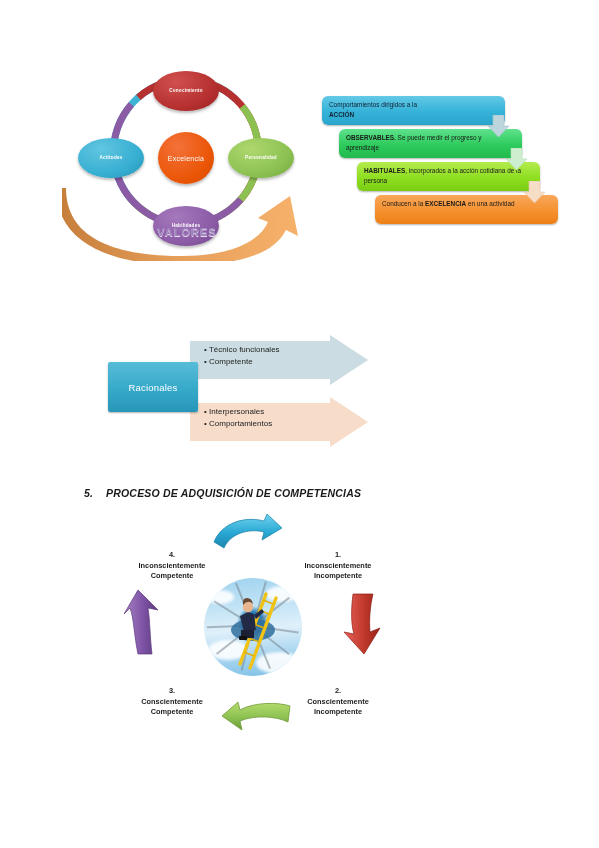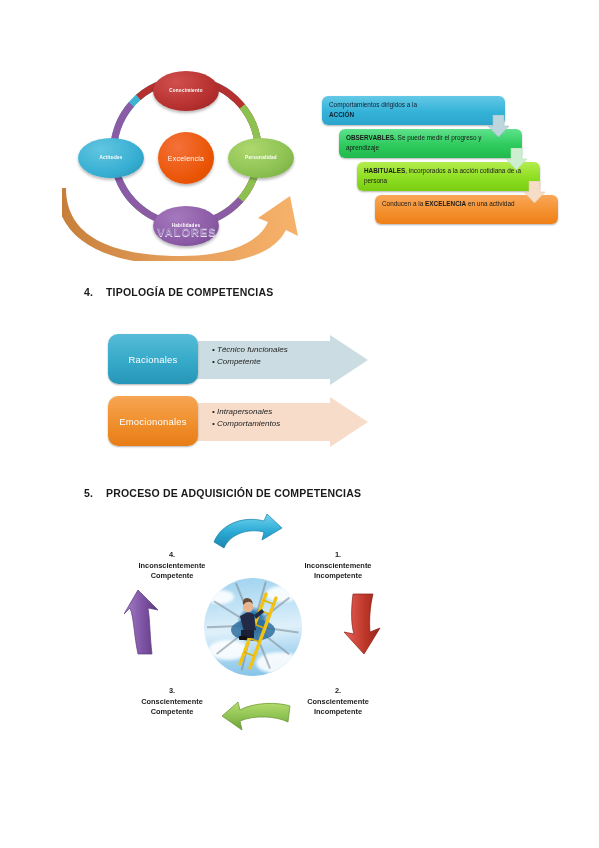--- a/index.html
+++ b/index.html
@@ -124,36 +124,37 @@
 
   
   #fig-typo {
     position: absolute;
     left: 108px; top: 334px;
     width: 260px; height: 116px;
   }
   .tbox {
     position: absolute;
     width: 90px; height: 50px;
-    border-radius: 10px;
+    border-radius: 2px;
     display: flex; align-items: center; justify-content: center;
     color: #fff; font-size: 9.5px; letter-spacing: .2px;
     box-shadow: 0 1px 2px rgba(0,0,0,.3);
     z-index: 2;
+    margin-top: 28px;
   }
   .tbox.blue   { left: 0; top: 0;
                  background: linear-gradient(180deg,#57bcd8 0%, #36a9c9 55%, #2796b8 100%); }
   .tbox.orange { left: 0; top: 62px;
                  background: linear-gradient(180deg,#f6a552 0%, #ef8f2d 55%, #e87d16 100%); }
   .tarrow { position: absolute; left: 82px; width: 178px; height: 50px; z-index: 1; }
   .tarrow.a1 { top: 1px; }
   .tarrow.a2 { top: 63px; }
   .tlist {
-    position: absolute; left: 104px;
-    font-size: 8px; line-height: 1.55; color: #222; z-index: 3; font-style: italic;
+    position: absolute; left: 96px;
+    font-size: 8px; line-height: 1.55; color: #222; z-index: 3;
   }
   .tlist.l1 { top: 10px; }
   .tlist.l2 { top: 72px; }
   .tlist div::before { content: "• "; }
 
   
   #fig-cycle {
     position: absolute;
     left: 104px; top: 512px;
     width: 300px; height: 228px;
@@ -273,47 +274,43 @@
           <path d="M5,0 H16 V11 H21 L10.5,22 L0,11 H5 Z" fill="#cdeecf" stroke="#b3dfb6" stroke-width=".6"></path>
         </svg>
     </div>
     <div class="dn-arrow" style="left:202px; top:85px;">
       <svg width="21" height="22" viewBox="0 0 21 22">
           <path d="M5,0 H16 V11 H21 L10.5,22 L0,11 H5 Z" fill="#f6ddc6" stroke="#e9c7a9" stroke-width=".6"></path>
         </svg>
     </div>
   </div>
 
-  <div class="heading" style="left:84px; top:286px;">
-    <span class="num">4.</span><span>TIPOLOGÍA DE COMPETENCIAS</span>
-  </div>
 
   <div id="fig-typo">
 
     <svg class="tarrow a1" viewBox="0 0 178 50" preserveAspectRatio="none">
       <path d="M0,6 H140 V0 L178,25 L140,50 V44 H0 Z" fill="#cbdde2"></path>
     </svg>
     <svg class="tarrow a2" viewBox="0 0 178 50" preserveAspectRatio="none">
       <path d="M0,6 H140 V0 L178,25 L140,50 V44 H0 Z" fill="#f7dcca"></path>
     </svg>
 
     <div class="tbox blue">Racionales</div>
-    <div class="tbox orange">Emociononales</div>
 
     <div class="tlist l1">
       <div>Técnico funcionales</div>
       <div>Competente</div>
     </div>
     <div class="tlist l2">
-      <div>Intrapersonales</div>
+      <div>Interpersonales</div>
       <div>Comportamientos</div>
     </div>
   </div>
 
-  <div class="heading" style="left:84px; top:487px;">
+  <div class="heading" style="left:84px; top:487px;font-style:italic;">
     <span class="num">5.</span><span>PROCESO DE ADQUISICIÓN DE COMPETENCIAS</span>
   </div>
 
   <div id="fig-cycle">
 
     <svg class="cyc-arrow ca-top" viewBox="0 0 72 38">
       <defs>
           <linearGradient id="gblue" x1="0" y1="0" x2="0" y2="1">
         <stop offset="0%" stop-color="#6fd3ef"></stop>
             <stop offset="55%" stop-color="#29a8d4"></stop>

